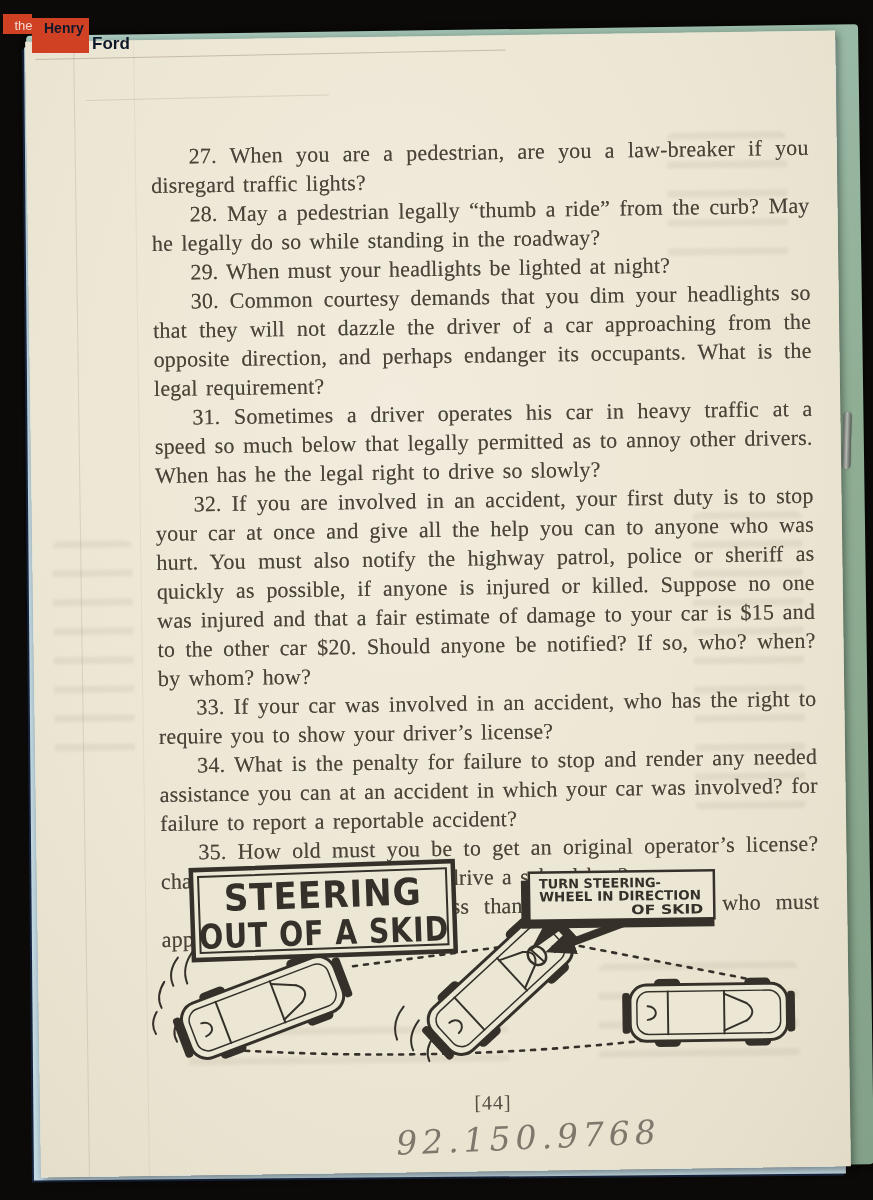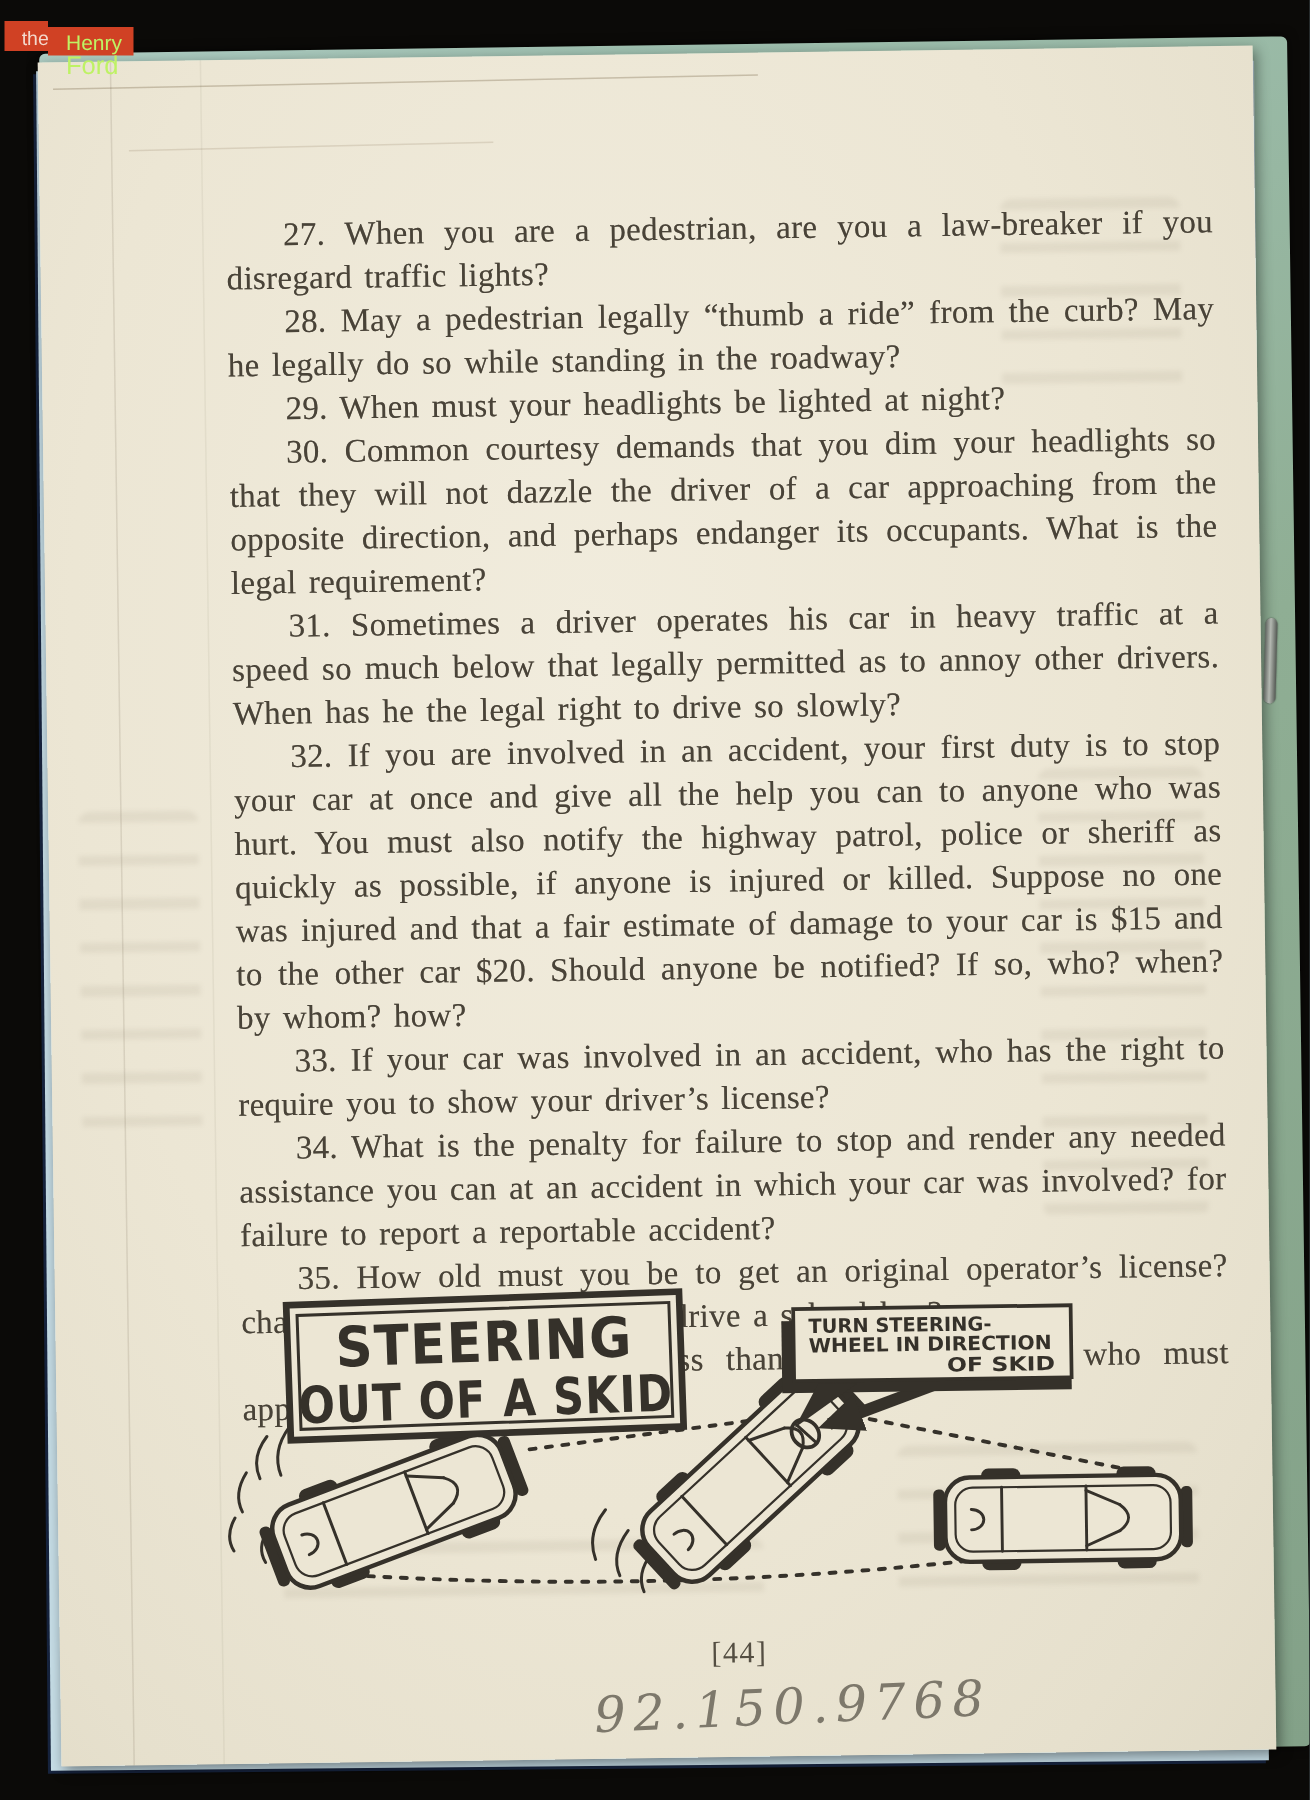--- a/index.html
+++ b/index.html
@@ -36,24 +36,24 @@
         font-size:20px;color:#544e42;letter-spacing:1px;}
   
   .accession{position:absolute;left:396px;top:1118px;font-family:"DejaVu Serif",serif;
         font-style:italic;font-size:33px;color:#6f6a5e;letter-spacing:5px;
         transform:rotate(-2.5deg);opacity:.88;}
   
   .logo{position:absolute;left:3px;top:14px;z-index:6;font-family:"Liberation Sans",sans-serif;line-height:1;}
   .logo .sq{position:absolute;background:var(--logo-red,#d04124);padding-left:12px;}
   .sq-the{left:0;top:0;width:29px;height:20px;display:flex;align-items:flex-end;justify-content:center;
         color:#f3d9cd;font-size:13px;padding-bottom:2px;box-sizing:border-box;}
-  .sq-hf{left:29px;top:4px;width:57px;height:19px;color:#bef264;font-weight:normal;
+  .sq-hf{left:29px;top:4px;width:57px;height:35px;color:#0f172a;font-weight:bold;
         padding:3px 0 0 4px;box-sizing:border-box;}
   .sq-hf .l1{font-size:14px;display:block;}
-  .sq-hf .l2{font-size:17px;display:block;margin-top:0px;}
+  .sq-hf .l2{font-size:17px;display:block;margin-top:0px;margin-left:48px;}
   
   .staple{position:absolute;left:843px;top:412px;width:8px;height:57px;border-radius:4px;
         background:linear-gradient(90deg,#5d5f5c,#b9bbb6 45%,#4e504d);
         box-shadow:0 0 1px #2a2a2a;opacity:.9;transform:rotate(1.5deg);}
   
   .figure{position:absolute;left:110px;top:822px;width:684px;height:232px;}
   .ink{fill:#35312a;}
   .bodyfill{fill:var(--page-cream,#ece6d4);stroke:#35312a;stroke-width:3;}
   .line15{fill:none;stroke:#35312a;stroke-width:1.5;}
   .line2{fill:none;stroke:#35312a;stroke-width:2;stroke-linecap:round;}

